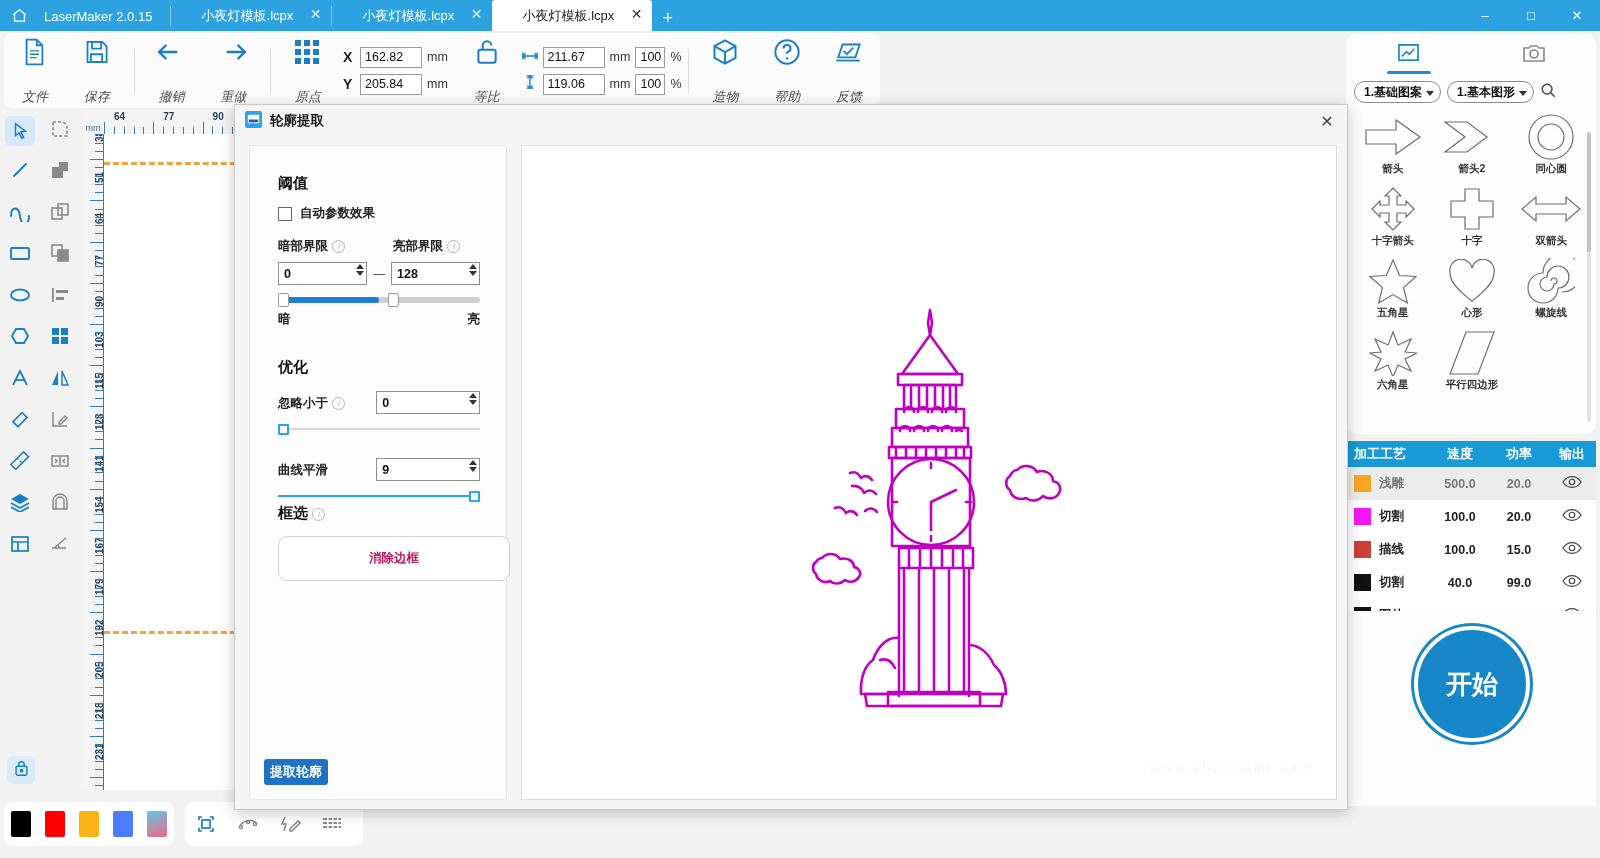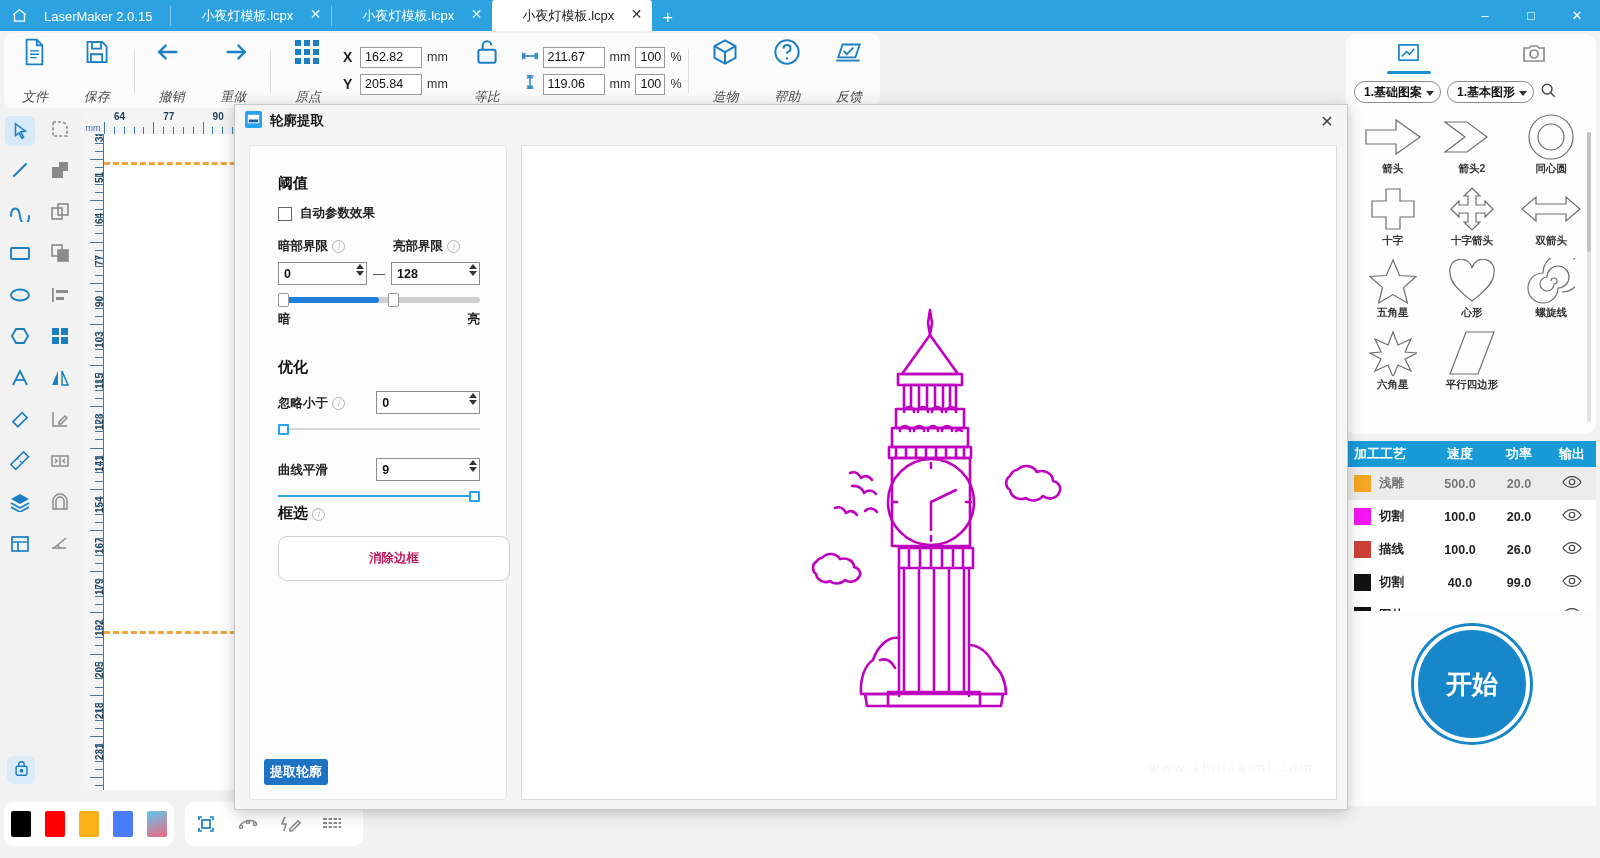--- a/index.html
+++ b/index.html
@@ -826,33 +826,33 @@
           <span class="sg">
             <svg width="48" height="48" viewBox="0 0 48 48" fill="none" stroke="#6f6f6f" stroke-width="1.2">
               <circle cx="24" cy="24" r="22"></circle>
                 <circle cx="24" cy="24" r="13"></circle>
               </svg>
           </span>
           <span class="sl">同心圆</span>
         </div>
         <div class="shape-cell">
           <span class="sg">
+            <svg width="48" height="46" viewBox="0 0 48 46" fill="none" stroke="#6f6f6f" stroke-width="1.2">
+              <path d="M24 2l8 8h-4v9h9v-4l8 8-8 8v-4h-9v9h4l-8 8-8-8h4v-9h-9v4l-8-8 8-8v4h9v-9h-4z"></path>
+              </svg>
+          </span>
+          <span class="sl">十字箭头</span>
+        </div>
+        <div class="shape-cell">
+          <span class="sg">
             <svg width="48" height="44" viewBox="0 0 48 44" fill="none" stroke="#6f6f6f" stroke-width="1.2">
               <path d="M17 2h14v12h14v16H31v12H17V30H3V14h14z"></path>
               </svg>
           </span>
           <span class="sl">十字</span>
-        </div>
-        <div class="shape-cell">
-          <span class="sg">
-            <svg width="48" height="46" viewBox="0 0 48 46" fill="none" stroke="#6f6f6f" stroke-width="1.2">
-              <path d="M24 2l8 8h-4v9h9v-4l8 8-8 8v-4h-9v9h4l-8 8-8-8h4v-9h-9v4l-8-8 8-8v4h9v-9h-4z"></path>
-              </svg>
-          </span>
-          <span class="sl">十字箭头</span>
         </div>
 
         <div class="shape-cell">
           <span class="sg">
             <svg width="62" height="32" viewBox="0 0 62 32" fill="none" stroke="#6f6f6f" stroke-width="1.2">
               <path d="M2 16l14-12v7h30V4l14 12-14 12v-7H16v7z"></path>
               </svg>
           </span>
           <span class="sl">双箭头</span>
         </div>
@@ -941,21 +941,21 @@
             </svg>
         </span>
       </div>
 
       <div class="lt-row">
         <span class="c-proc">
           <i class="colorchip" style="background:#cc4038"></i>
           <b>描线</b>
         </span>
         <span class="c-spd">100.0</span>
-        <span class="c-pwr">26.0</span>
+        <span class="c-pwr">15.0</span>
         <span class="c-out">
           <svg width="20" height="14" viewBox="0 0 22 14" fill="none" stroke="#444" stroke-width="1.3">
               <path d="M1 7s4-6 10-6 10 6 10 6-4 6-10 6S1 7 1 7z"></path>
               <circle cx="11" cy="7" r="3"></circle>
             </svg>
         </span>
       </div>
 
       <div class="lt-row">
         <span class="c-proc">

